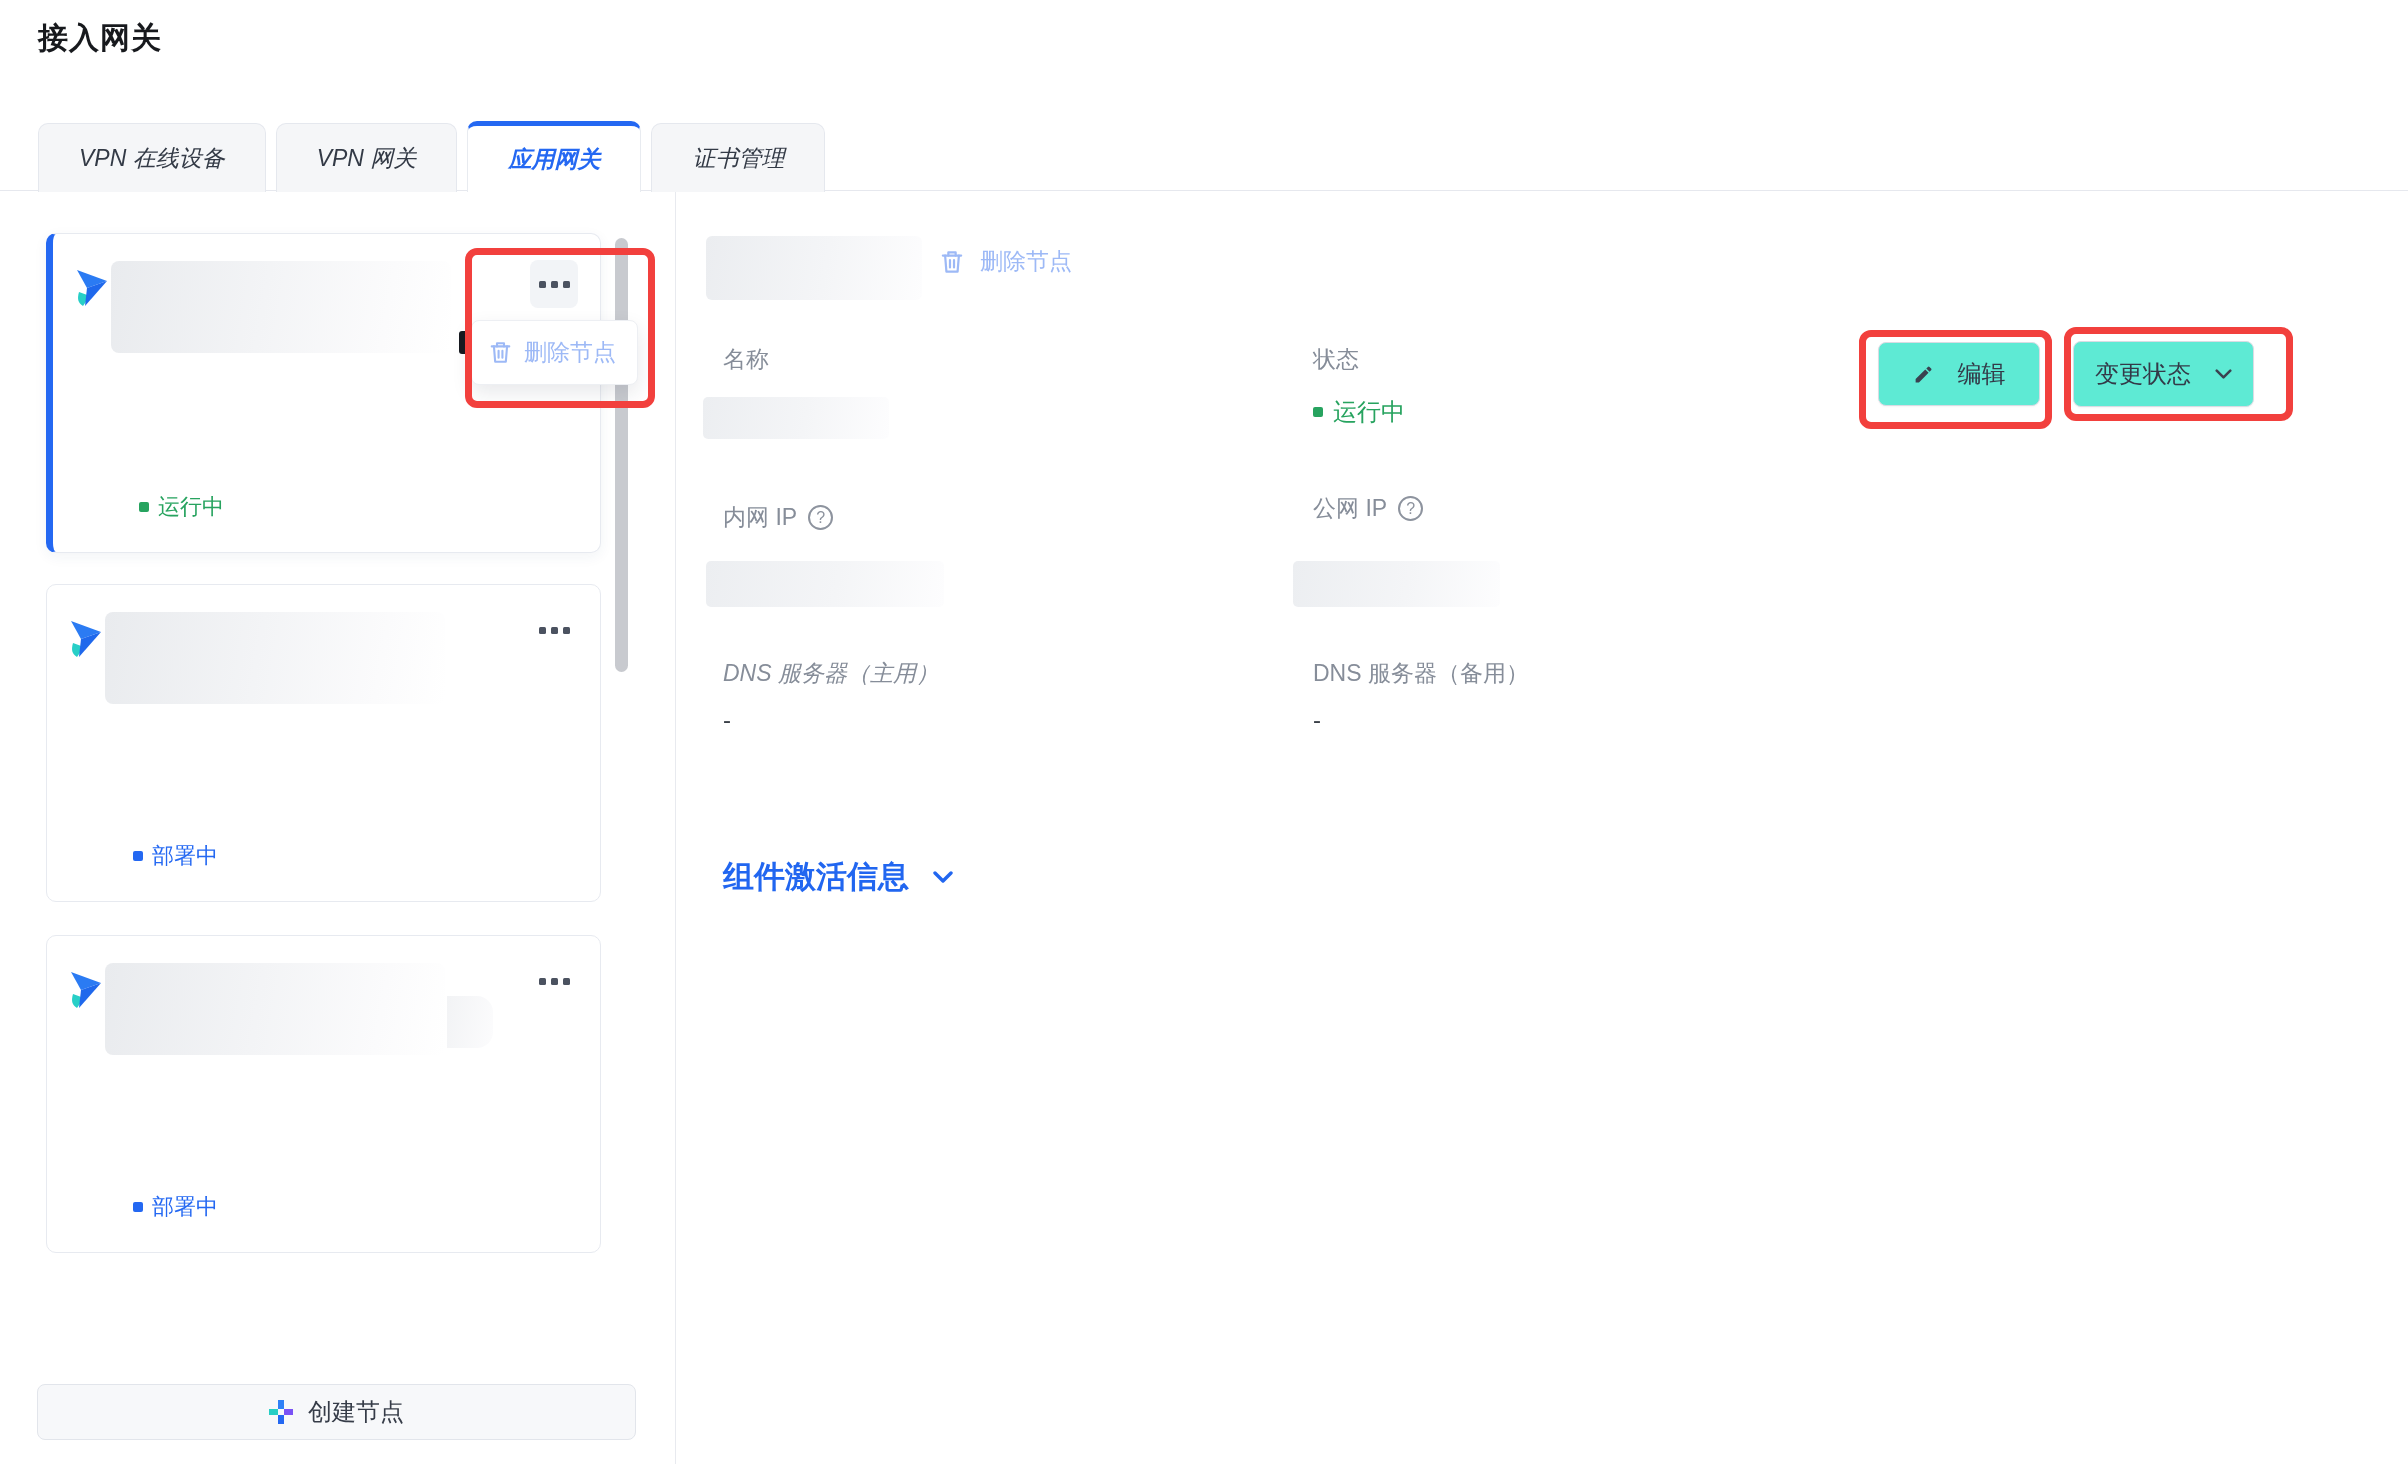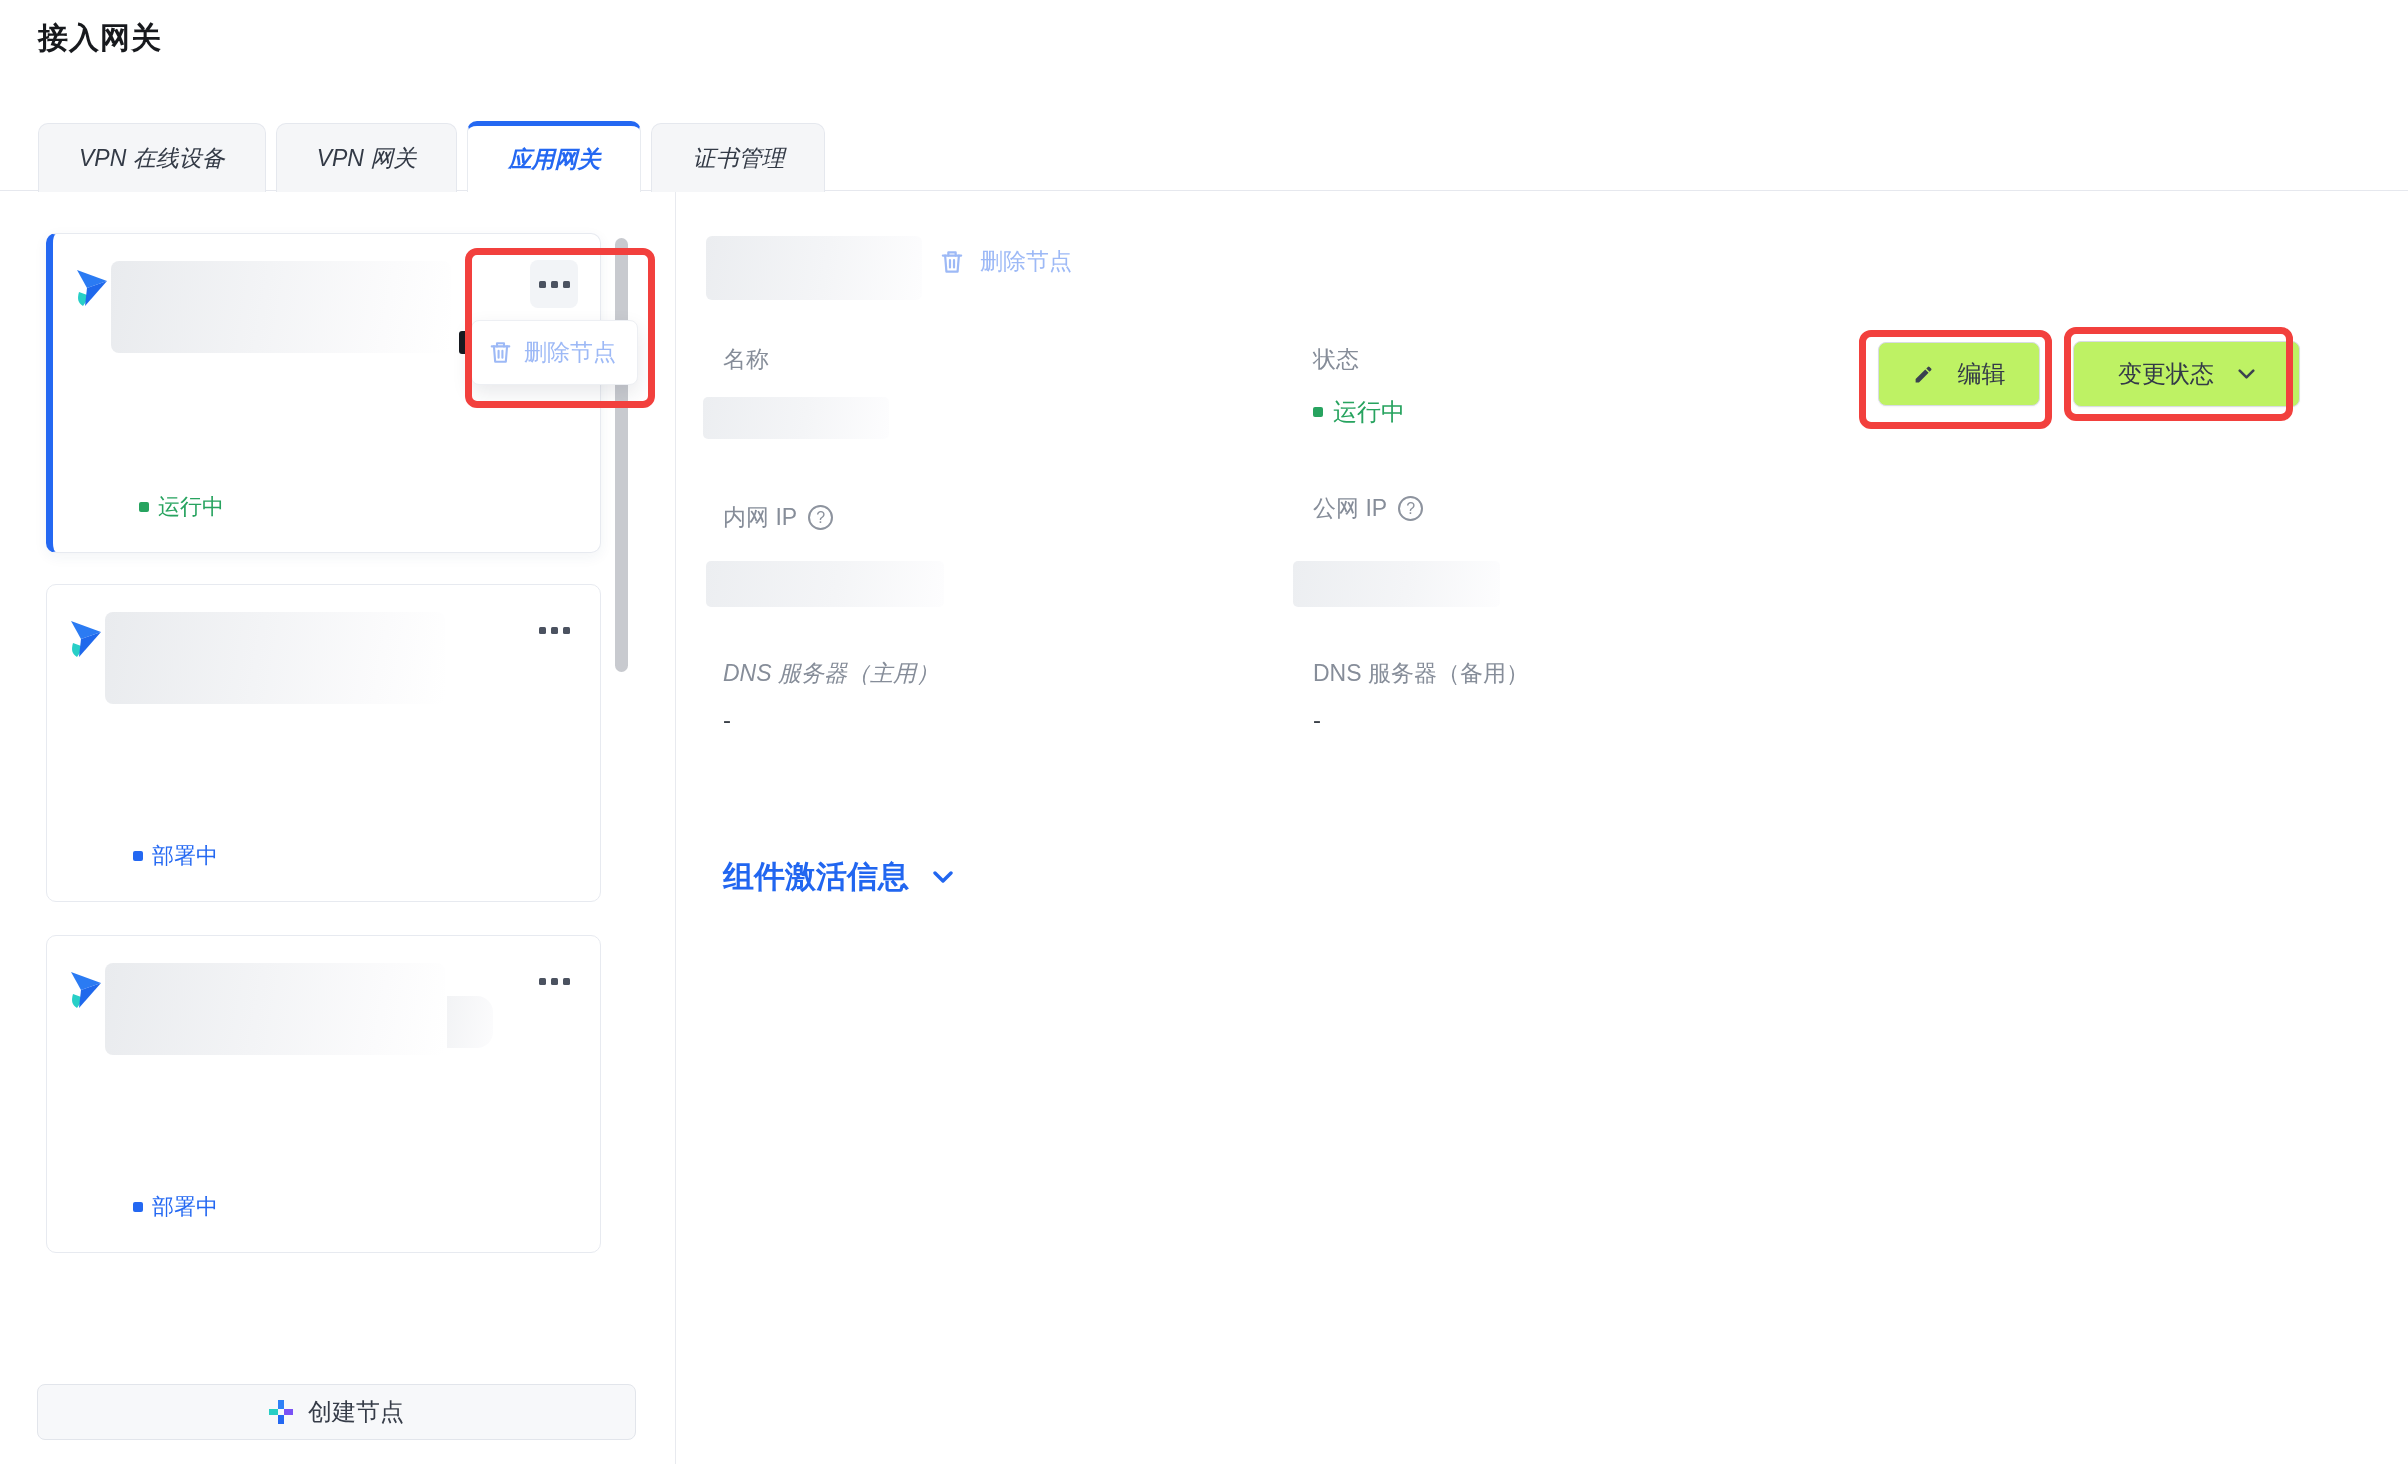--- a/index.html
+++ b/index.html
@@ -82,25 +82,25 @@
   .v-name   { left:703px;  top:397px; width:186px; height:42px; }
   .v-ip-l   { left:706px;  top:561px; width:238px; height:46px; }
   .v-ip-r   { left:1293px; top:561px; width:207px; height:46px; }
   .status-value { left:1313px; top:396px; display:flex; align-items:center; font-size:24px; color:#27a35f; }
   .status-value .bullet { width:10px; height:10px; border-radius:2px; background:#27a35f; margin-right:10px; }
   .dash-value { font-size:24px; color:#3a4048; }
 
   .activation-link { left:723px; top:856px; display:flex; align-items:center; gap:24px; cursor:pointer;
                      font-size:31px; font-weight:bold; color:#2166f0; }
 
-  .btn { background:#bef264; border:1.5px solid #d8dce3; border-radius:8px; display:flex; align-items:center;
+  .btn { background:#5eead4; border:1.5px solid #d8dce3; border-radius:8px; display:flex; align-items:center;
          justify-content:center; gap:24px; font-size:24px; color:#333a48; cursor:pointer; z-index:2;
          box-shadow:0 1px 2px rgba(20,30,50,0.04); }
   .edit-btn { left:1878px; top:342px; width:162px; height:64px; }
-  .cs-btn   { left:2073px; top:341px; width:227px; height:66px; }
+  .cs-btn   { left:2073px; top:341px; width:181px; height:66px; }
 </style>
 </head>
 <body>
 
 <div id="app">
 
   <div class="abs page-title">接入网关</div>
 
   <div class="abs tabs">
     <div class="tab">VPN 在线设备</div>

